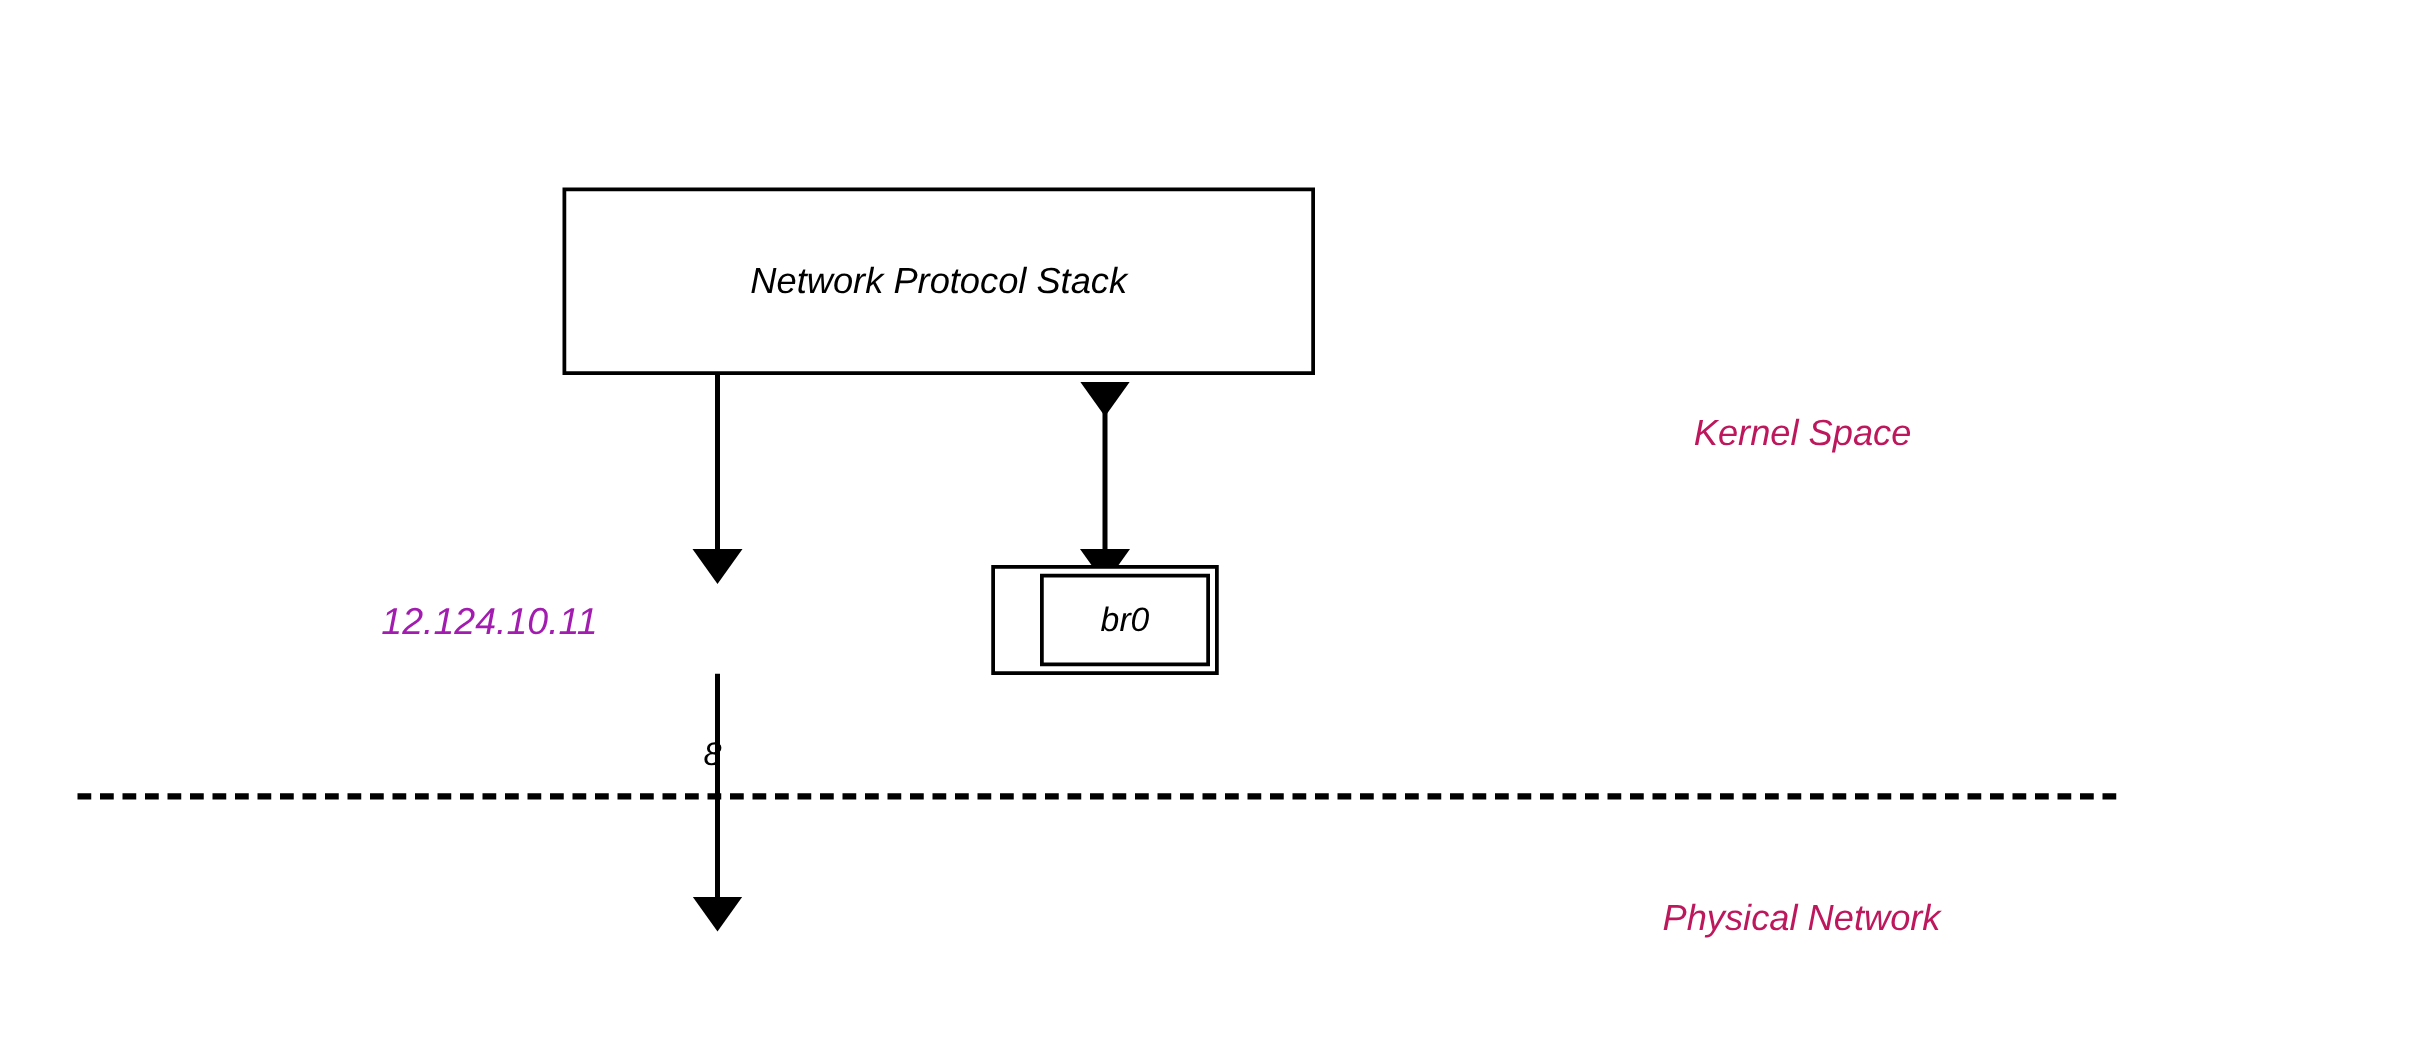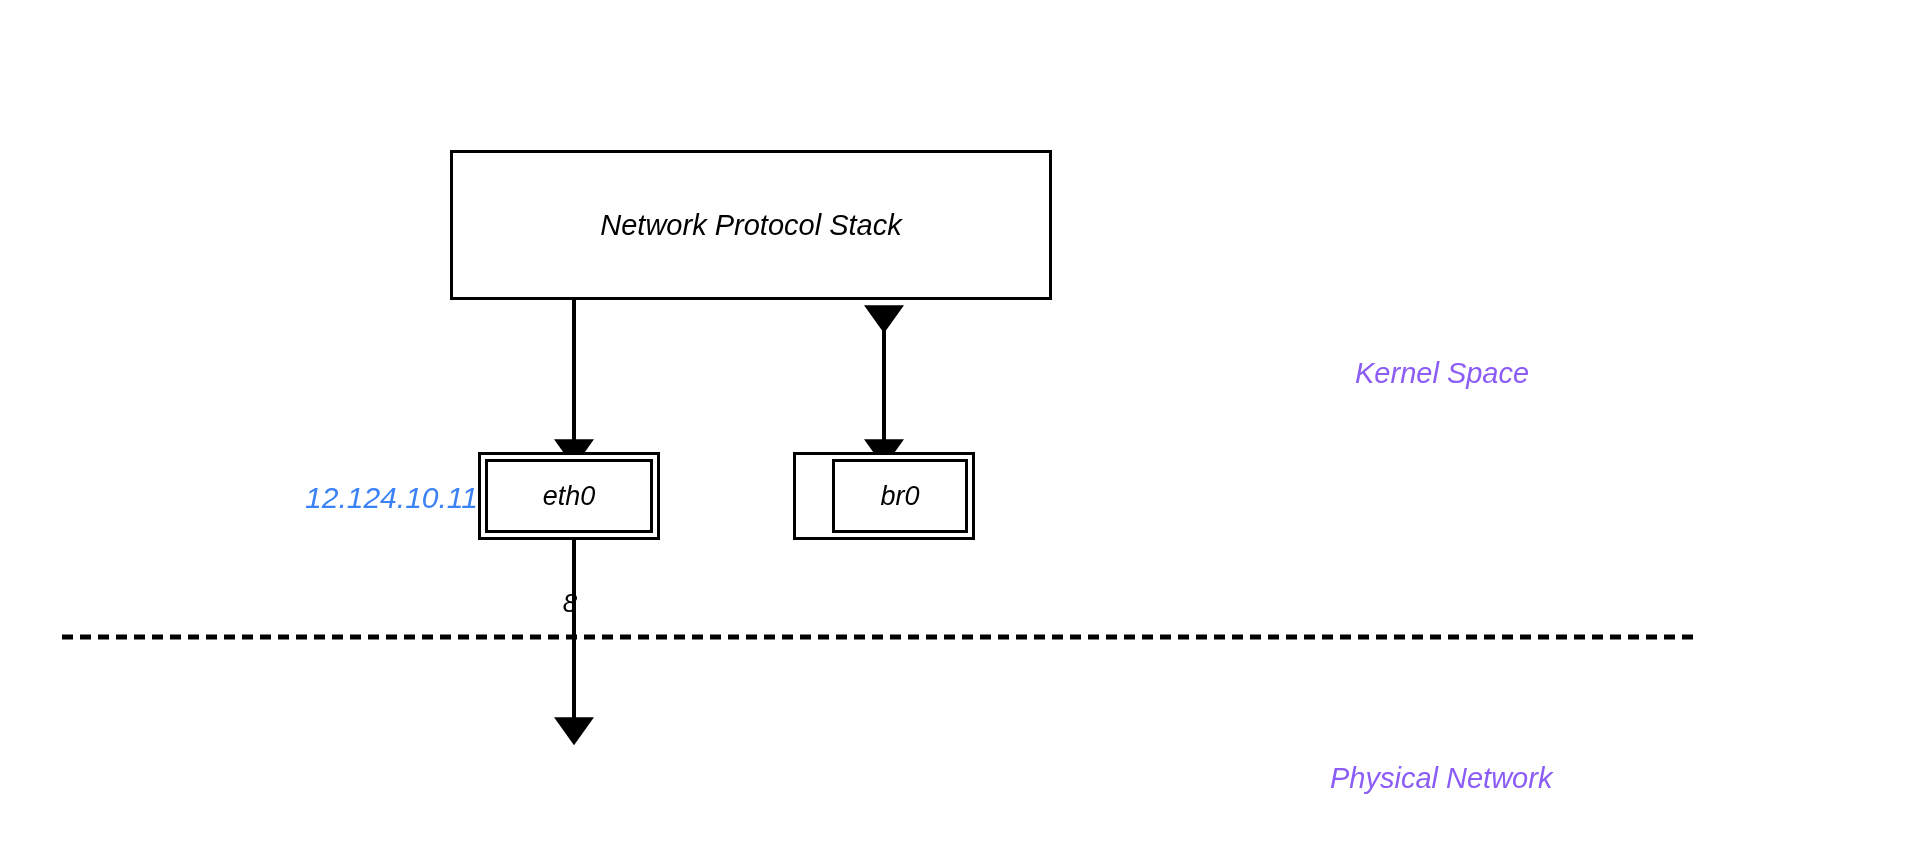--- a/index.html
+++ b/index.html
@@ -76,45 +76,44 @@
   #br0-box  { left: 793px; top: 452px; padding-left: 36px; }
 
   
   .ip-label {
     position: absolute;
     left: 244px;
     top: 481px;
     width: 234px;
     text-align: right;
     font-size: 30px;
-    color: #3b82f6;
+    color: #a21caf;
     white-space: nowrap;
   }
 
   
   .edge-label {
     position: absolute;
     left: 545px;
     top: 588px;
     width: 50px;
     text-align: center;
     font-size: 26px;
     color: #000000;
   }
 
   
   .zone-label {
     position: absolute;
     font-size: 29px;
-    color: #8b5cf6;
+    color: #be185d;
     white-space: nowrap;
-    margin-top: 26px;
   }
   #kernel-space-label   { left: 1355px; top: 331px; }
-  #physical-network-label { left: 1330px; top: 736px; }
+  #physical-network-label { left: 1330px; top: 719px; }
 </style>
 </head>
 <body>
 
 <div id="canvas">
 
   <svg class="svg-layer" viewBox="0 0 1929 849" xmlns="http://www.w3.org/2000/svg">
     <defs>
       <marker id="arrowhead-down" markerWidth="12" markerHeight="12" refX="1.2" refY="5" orient="auto" markerUnits="strokeWidth">
         <path d="M0,0 L0,10 L7,5 z" fill="#000000"></path>
@@ -130,25 +129,20 @@
 
     <line x1="574" y1="539" x2="574" y2="722" stroke="#000000" stroke-width="4" marker-end="url(#arrowhead-down)"></line>
 
     <line x1="62" y1="637" x2="1694" y2="637" stroke="#000000" stroke-width="5" stroke-dasharray="11 7"></line>
   </svg>
 
   <div class="stack-box">
     <div class="stack-box-label">Network Protocol Stack</div>
   </div>
 
-  <div class="iface-box" id="eth0-box">
-    <div class="iface-inner">
-      <span class="iface-label">eth0</span>
-    </div>
-  </div>
 
   <div class="ip-label">12.124.10.11</div>
 
   <div class="iface-box" id="br0-box">
     <div class="iface-inner">
       <span class="iface-label">br0</span>
     </div>
   </div>
 
   <div class="edge-label">8</div>

